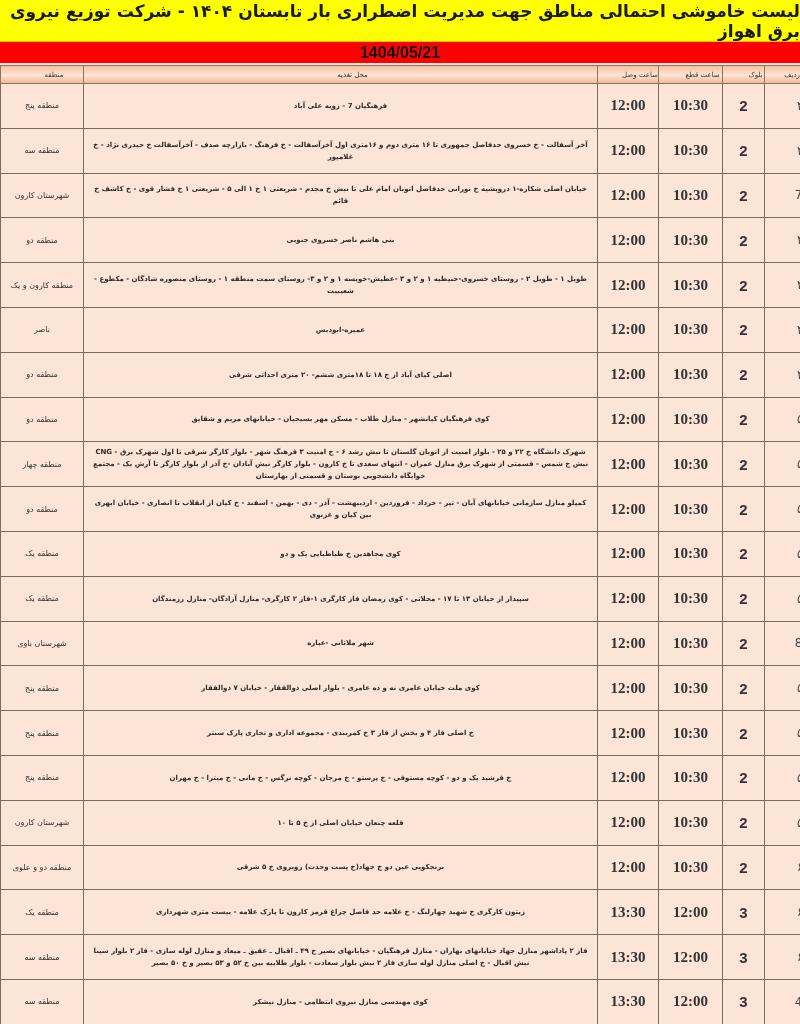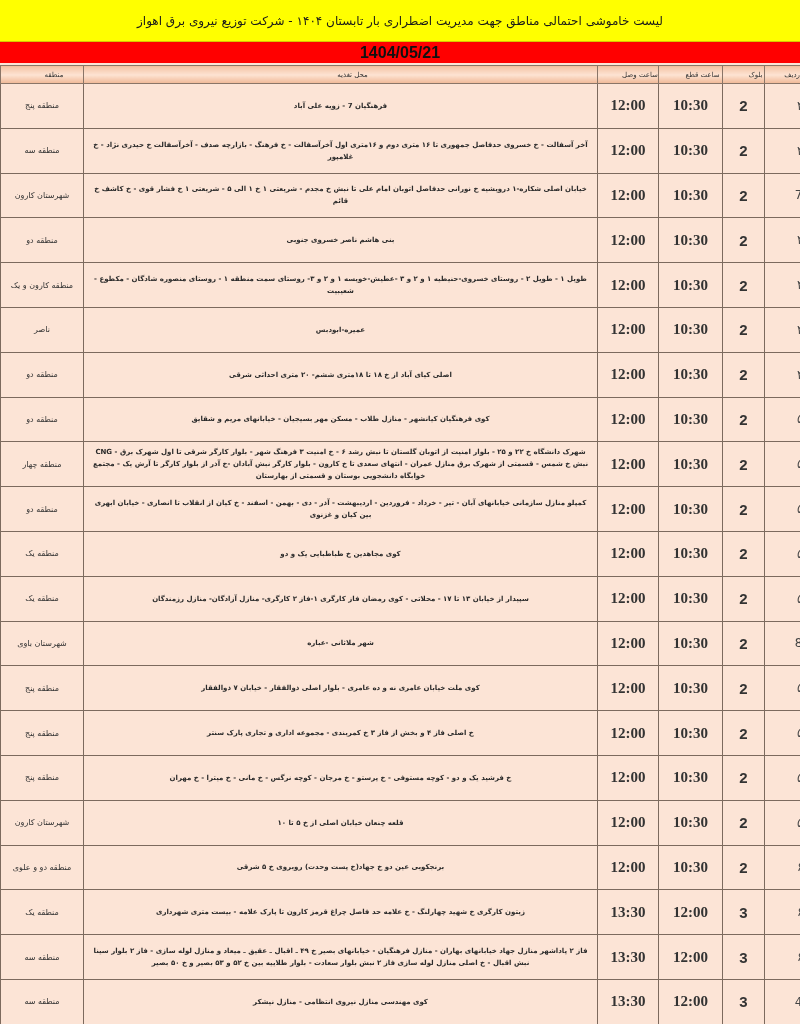--- a/index.html
+++ b/index.html
@@ -2,21 +2,21 @@
 <html><head>
 <meta charset="utf-8">
 <style>
   * { margin:0; padding:0; box-sizing:border-box; }
   html, body { width:800px; height:1024px; overflow:hidden; background:#fbe4d7; }
   body { font-family: "DejaVu Sans", sans-serif; position:relative; }
   .title-bar {
     position:absolute; left:0; top:0; width:800px; height:42px;
     background:#ffff00; border-bottom:1px solid #d9c800;
     display:flex; align-items:center; justify-content:center;
-    direction:rtl; font-size:12px; font-weight:normal; color:#1a1a1a;
+    direction:rtl; font-size:17px; font-weight:bold; color:#1a1a1a;
   }
   .date-bar {
     position:absolute; left:0; top:42px; width:800px; height:21px;
     background:#ff0000; display:flex; align-items:center; justify-content:center;
     font-family:"Liberation Sans", sans-serif; font-weight:bold; font-size:16px; color:#111;
   }
   table {
     position:absolute; left:0; top:65px; width:800px;
     border-collapse:collapse; table-layout:fixed; direction:rtl;
   }

